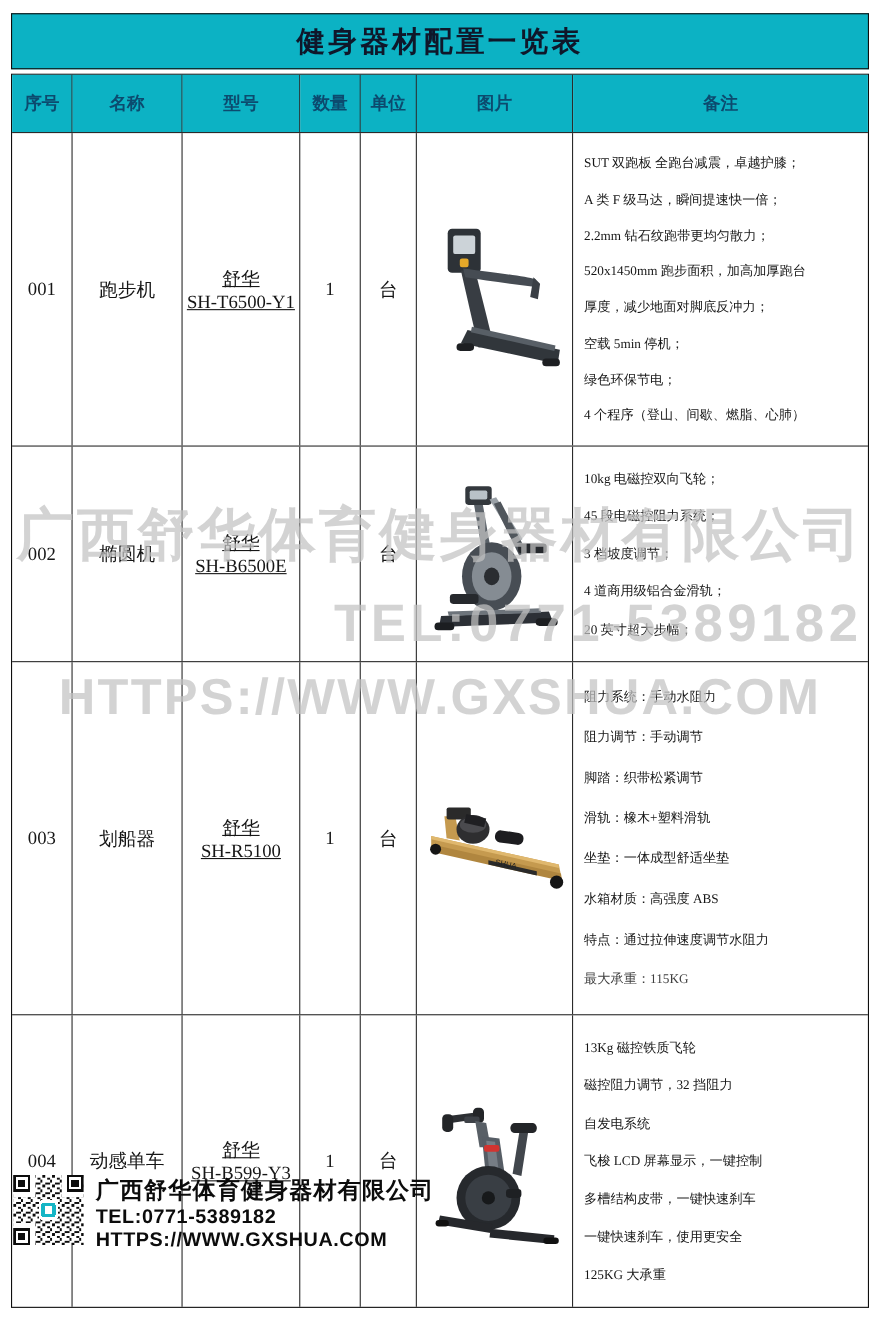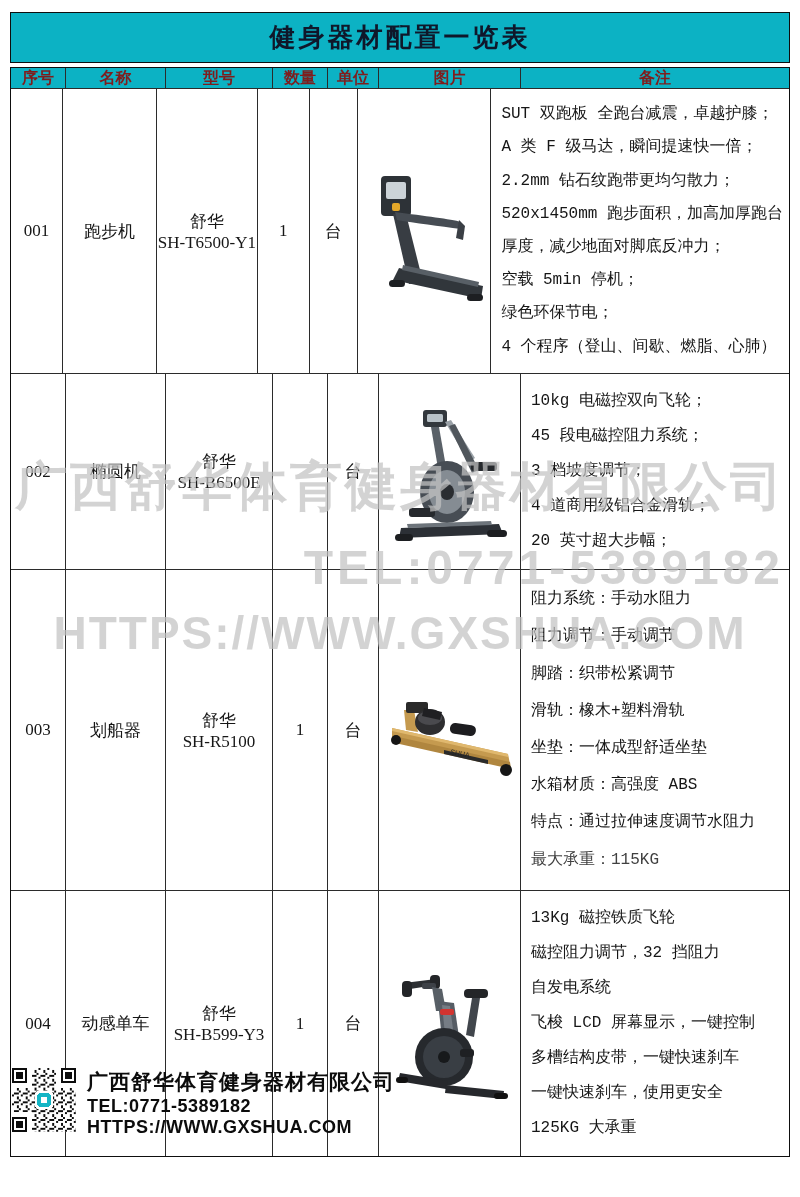--- a/index.html
+++ b/index.html
@@ -24,30 +24,30 @@
   .trow { display:flex; border-bottom:1px solid #2b2b2b; }
   .trow:last-child { border-bottom:none; }
   .cell {
     border-right:1px solid #2b2b2b;
     display:flex; align-items:center; justify-content:center;
     font-size:17px;
   }
   .cell:last-child { border-right:none; }
   .c1{width:55px;} .c2{width:100px;} .c3{width:107px;} .c4{width:55px;} .c5{width:51px;} .c6{width:142px;} .c7{flex:1;}
   .header-row .cell {
-    background:#0cb2c4; color:#7f1d1d; height:20px;
+    background:#0cb2c4; color:#0c4a6e; height:52px;
     font-family:"Liberation Sans","DejaVu Sans",sans-serif; font-weight:bold; font-size:16px;
   }
   .rh1{height:285px;} .rh2{height:196px;} .rh3{height:321px;} .rh4{height:265px;}
-  .model-cell { flex-direction:column; gap:0; }
+  .model-cell { flex-direction:column; gap:0;text-decoration:underline; }
   .remarks-cell {
     flex-direction:column; align-items:stretch; justify-content:space-evenly;
     padding:2px 6px 2px 10px;
   }
-  .remark-line { font-size:16px; white-space:nowrap; line-height:1.2;font-family:Liberation Mono, monospace; }
+  .remark-line { font-size:12px; white-space:nowrap; line-height:1.2; }
   .remark-line.red { color:#404040; }
   .img-cell svg { display:block; }
   
   .watermark { position:absolute; inset:0; z-index:30; pointer-events:none;
     font-family:"Liberation Sans","DejaVu Sans",sans-serif; font-weight:bold; color:#c3c3c3; opacity:.72; }
   .wm { position:absolute; white-space:nowrap; }
   .wm1 { top:452px; left:0; width:100%; text-align:center; font-size:52px; letter-spacing:3px; }
   .wm2 { top:540px; right:16px; font-size:48px; letter-spacing:4px; }
   .wm3 { top:606px; left:0; width:100%; text-align:center; font-size:46px; letter-spacing:2px; }
   

